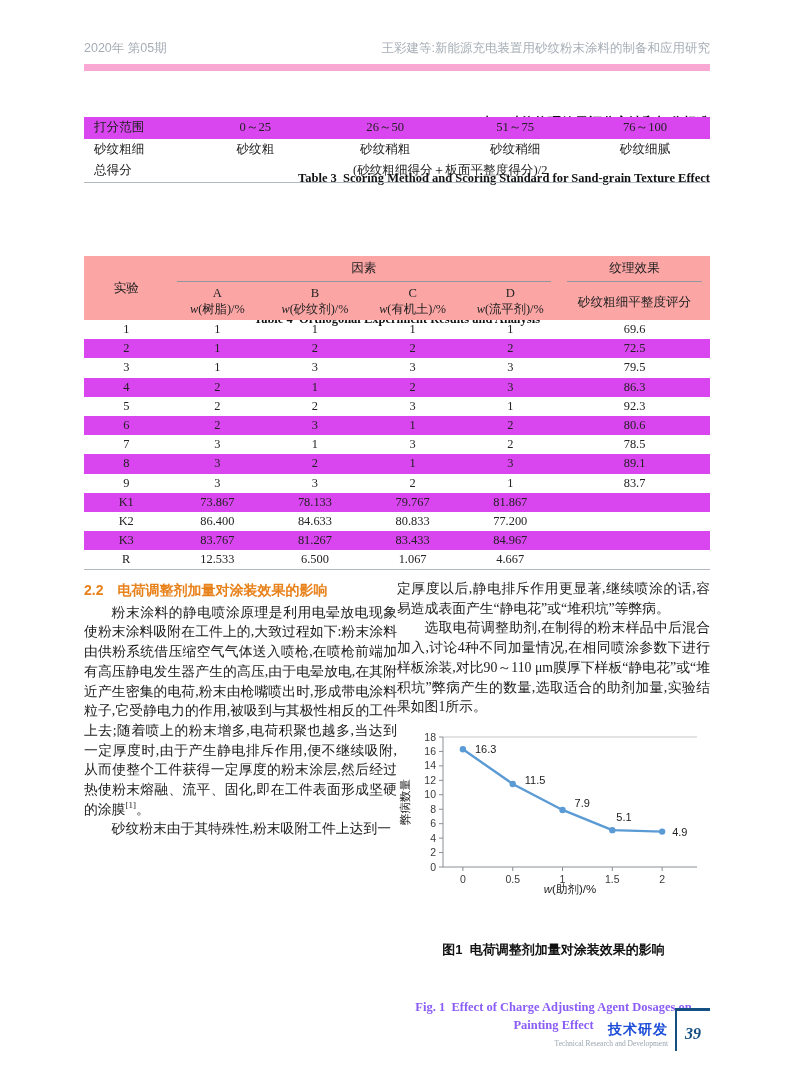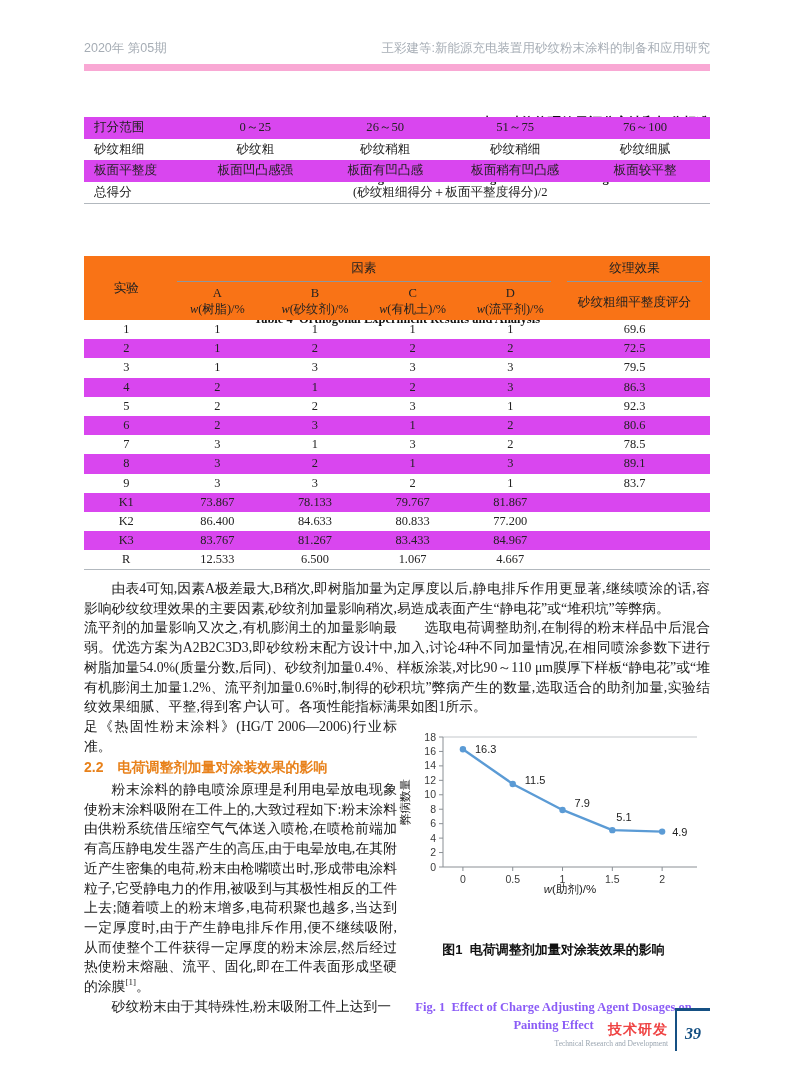--- a/index.html
+++ b/index.html
@@ -14,21 +14,21 @@
   .cap .zh{font-size:13.5px;font-weight:bold;color:#111;}
   .cap .en{font-size:12.5px;font-weight:bold;color:#111;margin-top:3px;}
   
   table{border-collapse:collapse;table-layout:fixed;}
   .ptable{position:absolute;left:84px;width:626px;font-size:12.6px;color:#222;
           border-bottom:1px solid #b2b8be;}
   .ptable td,.ptable th{font-weight:normal;text-align:center;padding:2px 2px;height:17px;}
   .ptable .rowlabel{text-align:left;padding-left:10px;}
   .tan{background:#d946ef;}
   #table3 td{height:17.5px;}
-  #table4 thead th{background:#f97316;}
+  #table4 thead th{background:#fca5a5;}
   #table4 .grp{padding-top:4px;}
   #table4 .grp .inner{border-bottom:1px solid #8f969c;padding-bottom:4px;margin:0 6px;}
   #table4 thead .sub{font-size:12.3px;}
   #table4 tbody td{height:15.2px;font-size:12.4px;}
   
   .colL,.colR{position:absolute;top:579px;width:313px;font-size:13.8px;line-height:19.7px;
               text-align:justify;color:#1a1a1a;}
   .colL{left:84px;} .colR{left:397px;}
   .para{text-indent:2em;margin:0;}
   .para.noindent{text-indent:0;}
@@ -38,21 +38,21 @@
   .sec-head .num{margin-right:14px;}
   
   .fig{margin-top:8px;text-align:left;}
   .figcap{ text-align:center;white-space:pre-wrap;line-height:18px;margin-top:2px;}
   .figcap .zh{font-family:"Liberation Sans","DejaVu Sans",sans-serif;font-weight:bold;font-size:13px;color:#111;}
   .figcap .en{font-weight:bold;font-size:12.5px;color:#8b5cf6;margin-top:3px;}
   
   .footer{position:absolute;right:84px;bottom:26px;display:flex;align-items:flex-end;}
   .f-labels{text-align:right;line-height:1.1;margin-right:7px;padding-bottom:3px;}
   .f-zh{font-family:"Liberation Sans","DejaVu Sans",sans-serif;font-weight:bold;font-size:14px;
-        color:#ef4444;letter-spacing:1px;}
+        color:#1d4ed8;letter-spacing:1px;}
   .f-en{font-size:7.5px;color:#9aa5b0;margin-top:2px;}
   .f-box{border-top:3px solid #155083;border-left:2px solid #155083;color:#155083;
          font-style:italic;font-weight:bold;font-size:16px;padding:14px 9px 8px 8px;}
   svg text{font-family:"Liberation Sans","DejaVu Sans",sans-serif;}
 </style>
 </head>
 <body>
 
 <div class="page">
 
@@ -81,27 +81,20 @@
           <td class="">26～50</td>
           <td class="">51～75</td>
           <td class="">76～100</td>
         </tr>
         <tr class="">
           <td class="rowlabel">砂纹粗细</td>
           <td class="">砂纹粗</td>
           <td class="">砂纹稍粗</td>
           <td class="">砂纹稍细</td>
           <td class="">砂纹细腻</td>
-        </tr>
-        <tr class="tan">
-          <td class="rowlabel">板面平整度</td>
-          <td class="">板面凹凸感强</td>
-          <td class="">板面有凹凸感</td>
-          <td class="">板面稍有凹凸感</td>
-          <td class="">板面较平整</td>
         </tr>
         <tr>
           <td class="rowlabel">总得分</td>
           <td colspan="4">(砂纹粗细得分＋板面平整度得分)/2</td>
         </tr>
       </tbody>
   </table>
 
   <div class="cap" style="top:219px;">
     <div class="zh">表4  正交实验结果与分析</div>
@@ -249,21 +242,20 @@
           <td>12.533</td>
           <td>6.500</td>
           <td>1.067</td>
           <td>4.667</td>
           <td></td>
         </tr>
       </tbody>
   </table>
 
   <div class="colL">
-    <p class="para">由表4可知,因素A极差最大,B稍次,即树脂加量为影响砂纹纹理效果的主要因素,砂纹剂加量影响稍次,流平剂的加量影响又次之,有机膨润土的加量影响最弱。优选方案为A2B2C3D3,即砂纹粉末配方设计中,树脂加量54.0%(质量分数,后同)、砂纹剂加量0.4%、有机膨润土加量1.2%、流平剂加量0.6%时,制得的砂纹效果细腻、平整,得到客户认可。各项性能指标满足《热固性粉末涂料》(HG/T 2006—2006)行业标准。</p>
     <p class="para sec-head">
       <span class="num">2.2</span><span>电荷调整剂加量对涂装效果的影响</span>
     </p>
     <p class="para"><span>粉末涂料的静电喷涂原理是利用电晕放电现象使粉末涂料吸附在工件上的,大致过程如下:粉末涂料由供粉系统借压缩空气气体送入喷枪,在喷枪前端加有高压静电发生器产生的高压,由于电晕放电,在其附近产生密集的电荷,粉末由枪嘴喷出时,形成带电涂料粒子,它受静电力的作用,被吸到与其极性相反的工件上去;随着喷上的粉末增多,电荷积聚也越多,当达到一定厚度时,由于产生静电排斥作用,便不继续吸附,从而使整个工件获得一定厚度的粉末涂层,然后经过热使粉末熔融、流平、固化,即在工件表面形成坚硬的涂膜</span><sup>[1]</sup><span>。</span></p>
     <p class="para">砂纹粉末由于其特殊性,粉末吸附工件上达到一</p>
   </div>
 
   <div class="colR">
     <p class="para noindent">定厚度以后,静电排斥作用更显著,继续喷涂的话,容易造成表面产生“静电花”或“堆积坑”等弊病。</p>
     <p class="para">选取电荷调整助剂,在制得的粉末样品中后混合加入,讨论4种不同加量情况,在相同喷涂参数下进行样板涂装,对比90～110 μm膜厚下样板“静电花”或“堆积坑”弊病产生的数量,选取适合的助剂加量,实验结果如图1所示。</p>

